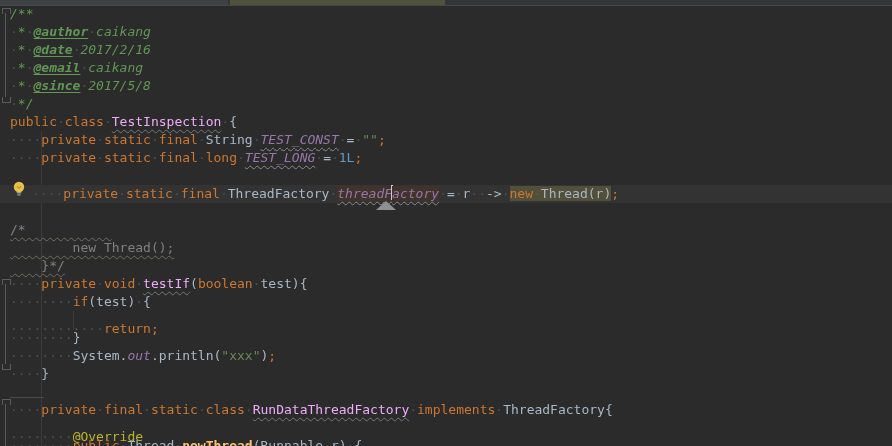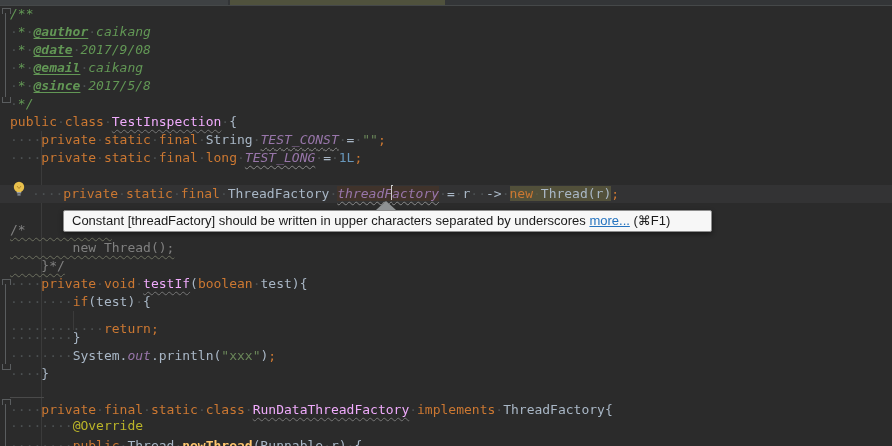--- a/index.html
+++ b/index.html
@@ -73,52 +73,49 @@
   <div class="fold-line" style="top:284px;height:80px;"></div>
   <div class="fold-cap cap-bottom" style="top:364px;"></div>
 
   <div class="fold-cap cap-top" style="top:399px;"></div>
   <div class="fold-line" style="top:404px;height:42px;"></div>
   <div class="sep-hline" style="top:397px;"></div>
 
   <div id="code-area">
       <div class="code-line" style="top: 5px;"><span class="sg-doc">/**</span></div>
       <div class="code-line" style="top: 23px;"><span class="sg-ws">·</span><span class="sg-doc">*</span><span class="sg-ws">·</span><span class="sg-dtag">@author</span><span class="sg-ws">·</span><span class="sg-doc">caikang</span></div>
-      <div class="code-line" style="top: 41px;"><span class="sg-ws">·</span><span class="sg-doc">*</span><span class="sg-ws">·</span><span class="sg-dtag">@date</span><span class="sg-ws">·</span><span class="sg-doc">2017/9/08</span></div>
+      <div class="code-line" style="top: 41px;"><span class="sg-ws">·</span><span class="sg-doc">*</span><span class="sg-ws">·</span><span class="sg-dtag">@date</span><span class="sg-ws">·</span><span class="sg-doc">2017/2/16</span></div>
       <div class="code-line" style="top: 59px;"><span class="sg-ws">·</span><span class="sg-doc">*</span><span class="sg-ws">·</span><span class="sg-dtag">@email</span><span class="sg-ws">·</span><span class="sg-doc">caikang</span></div>
       <div class="code-line" style="top: 77px;"><span class="sg-ws">·</span><span class="sg-doc">*</span><span class="sg-ws">·</span><span class="sg-dtag">@since</span><span class="sg-ws">·</span><span class="sg-doc">2017/5/8</span></div>
       <div class="code-line" style="top: 95px;"><span class="sg-ws">·</span><span class="sg-doc">*/</span></div>
       <div class="code-line" style="top: 113px;"><span class="sg-kw">public</span><span class="sg-ws">·</span><span class="sg-kw">class</span><span class="sg-ws">·</span><span class="sg-txw">TestInspection</span><span class="sg-ws">·</span><span class="sg-tx">{</span></div>
       <div class="code-line" style="top: 131px;"><span class="sg-ws">····</span><span class="sg-kw">private</span><span class="sg-ws">·</span><span class="sg-kw">static</span><span class="sg-ws">·</span><span class="sg-kw">final</span><span class="sg-ws">·</span><span class="sg-tx">String</span><span class="sg-ws">·</span><span class="sg-cnw">TEST_CONST</span><span class="sg-ws">·</span><span class="sg-tx">=</span><span class="sg-ws">·</span><span class="sg-st">""</span><span class="sg-kw">;</span></div>
       <div class="code-line" style="top: 149px;"><span class="sg-ws">····</span><span class="sg-kw">private</span><span class="sg-ws">·</span><span class="sg-kw">static</span><span class="sg-ws">·</span><span class="sg-kw">final</span><span class="sg-ws">·</span><span class="sg-kw">long</span><span class="sg-ws">·</span><span class="sg-cnw">TEST_LONG</span><span class="sg-ws">·</span><span class="sg-tx">=</span><span class="sg-ws">·</span><span class="sg-nm">1L</span><span class="sg-kw">;</span></div>
       <div class="code-line" style="top: 167px;"></div>
       <div class="code-line current" style="top: 185px;"><span class="sg-ws">····</span><span class="sg-kw">private</span><span class="sg-ws">·</span><span class="sg-kw">static</span><span class="sg-ws">·</span><span class="sg-kw">final</span><span class="sg-ws">·</span><span class="sg-tx">ThreadFactory</span><span class="sg-ws">·</span><span class="sg-cnh">threadF</span><span class="caret"></span><span class="sg-cnh">actory</span><span class="sg-ws">·</span><span class="sg-tx">=</span><span class="sg-ws">·</span><span class="sg-tx">r</span><span class="sg-ws">··</span><span class="sg-tx">-&gt;</span><span class="sg-ws">·</span><span class="sg-kwh">new</span><span class="sg-wsh">·</span><span class="sg-txh">Thread(r)</span><span class="sg-kw">;</span></div>
       <div class="code-line" style="top: 203px;"></div>
       <div class="code-line" style="top: 221px;"><span class="sg-cmt">/*&nbsp;&nbsp;&nbsp;&nbsp;&nbsp;&nbsp;&nbsp;&nbsp;&nbsp;&nbsp;&nbsp;</span></div>
       <div class="code-line" style="top: 239px;"><span class="sg-cmt">&nbsp;&nbsp;&nbsp;&nbsp;&nbsp;&nbsp;&nbsp;&nbsp;new Thread();</span></div>
       <div class="code-line" style="top: 257px;"><span class="sg-cmt">&nbsp;&nbsp;&nbsp;&nbsp;}*/</span></div>
       <div class="code-line" style="top: 275px;"><span class="sg-ws">····</span><span class="sg-kw">private</span><span class="sg-ws">·</span><span class="sg-kw">void</span><span class="sg-ws">·</span><span class="sg-txw">testIf</span><span class="sg-tx">(</span><span class="sg-kw">boolean</span><span class="sg-ws">·</span><span class="sg-tx">test</span><span class="sg-tx">){</span></div>
       <div class="code-line" style="top: 293px; padding-left: 10px;"><span class="sg-ws">········</span><span class="sg-kw">if</span><span class="sg-tx">(test)</span><span class="sg-ws">·</span><span class="sg-tx">{</span></div>
       <div class="code-line" style="top: 320px;"><span class="sg-ws">············</span><span class="sg-kw">return;</span></div>
       <div class="code-line" style="top: 329px;"><span class="sg-ws">········</span><span class="sg-tx">}</span></div>
       <div class="code-line" style="top: 347px;"><span class="sg-ws">········</span><span class="sg-tx">System</span><span class="sg-tx">.</span><span class="sg-cn">out</span><span class="sg-tx">.println(</span><span class="sg-st">"xxx"</span><span class="sg-tx">)</span><span class="sg-kw">;</span></div>
       <div class="code-line" style="top: 365px;"><span class="sg-ws">····</span><span class="sg-tx">}</span></div>
       <div class="code-line" style="top: 383px;"></div>
       <div class="code-line" style="top: 401px;"><span class="sg-ws">····</span><span class="sg-kw">private</span><span class="sg-ws">·</span><span class="sg-kw">final</span><span class="sg-ws">·</span><span class="sg-kw">static</span><span class="sg-ws">·</span><span class="sg-kw">class</span><span class="sg-ws">·</span><span class="sg-txw">RunDataThreadFactory</span><span class="sg-ws">·</span><span class="sg-kw">implements</span><span class="sg-ws">·</span><span class="sg-tx">ThreadFactory{</span></div>
-      <div class="code-line" style="top: 417px;"><span class="sg-ws">········</span><span class="sg-ann">@Override</span></div>
+      <div class="code-line" style="top: 428px;"><span class="sg-ws">········</span><span class="sg-ann">@Override</span></div>
       <div class="code-line" style="top: 437px;"><span class="sg-ws">········</span><span class="sg-kw">public</span><span class="sg-ws">·</span><span class="sg-tx">Thread</span><span class="sg-ws">·</span><span class="sg-mdecl">newThread</span><span class="sg-tx">(Runnable</span><span class="sg-ws">·</span><span class="sg-tx">r)</span><span class="sg-ws">·</span><span class="sg-tx">{</span></div>
     </div>
 
   <div id="bulb">
     <svg width="14" height="16" viewBox="0 0 14 16">
       <circle cx="7" cy="6" r="5.2" fill="#E8C04C"></circle>
       <path d="M5 5 L7 7.5 L9 5" stroke="#B5862A" stroke-width="1" fill="none"></path>
       <rect x="4.6" y="11" width="4.8" height="1.6" rx="0.8" fill="#9AA0A6"></rect>
       <rect x="5.3" y="13.2" width="3.4" height="1.3" rx="0.6" fill="#9AA0A6"></rect>
     </svg>
   </div>
 
   <div id="tooltip-arrow"></div>
-  <div id="tooltip">
-    <span>Constant [threadFactory] should be written in upper characters separated by underscores </span><a>more...</a><span> (⌘F1)</span>
-  </div>
 
 </div>
 
 </body></html>

